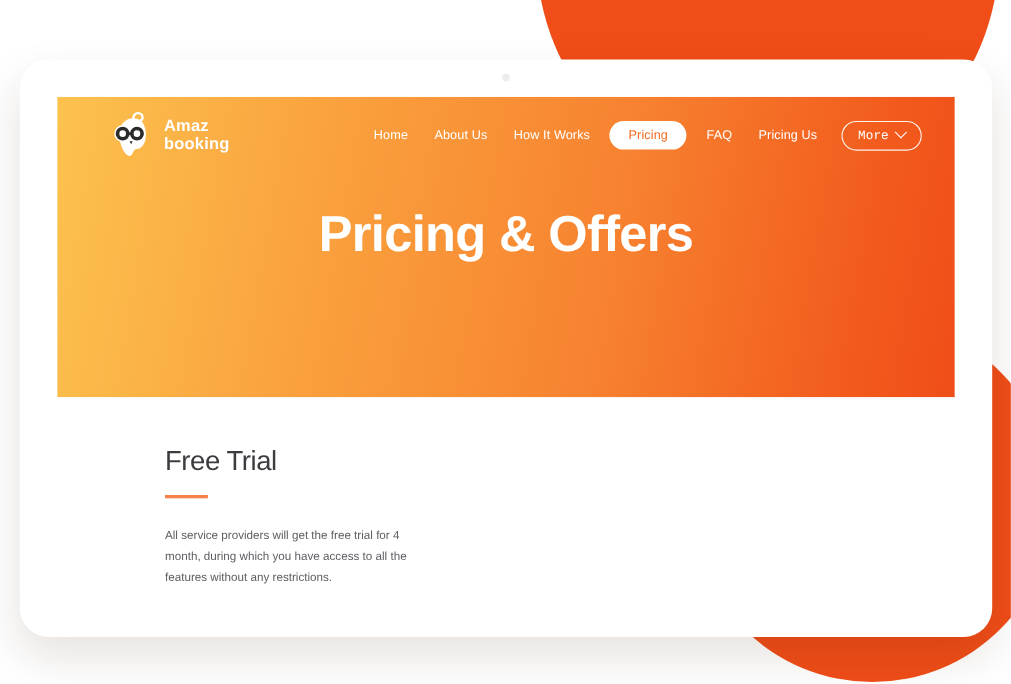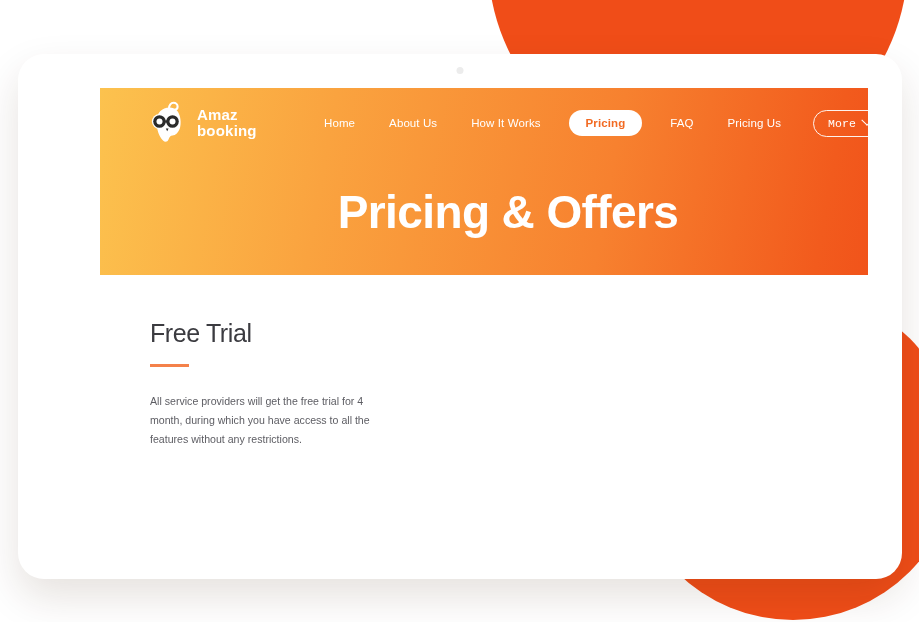--- a/index.html
+++ b/index.html
@@ -66,23 +66,22 @@
     width: 816px;
     height: 457px;
     background: #ffffff;
     overflow: hidden;
   }
 
   
   #hero {
     position: relative;
     width: 100%;
-    height: 187px;
+    height: 273px;
     background: linear-gradient(100deg, #fcc24e 0%, #faa33f 28%, #f7812f 62%, #f25b1d 88%, #f04d18 100%);
-    margin-left: 48px;
   }
 
   
   #navbar {
     position: absolute;
     left: 0;
     top: 0;
     right: 0;
     height: 70px;
     display: flex;
@@ -112,38 +111,38 @@
     font-size: 15px;
     font-weight: bold;
     letter-spacing: 0.2px;
   }
 
   
   #nav-links {
     margin-left: auto;
     display: flex;
     align-items: center;
-    gap: 10px;
+    gap: 0px;
     text-align: center;
   }
   .nav-link {
     color: #ffffff;
     font-size: 11.5px;
     padding: 7px 12px;
     white-space: nowrap;
     cursor: pointer;
     letter-spacing: 0.1px;
   }
   .nav-link.active {
     background: #ffffff;
     color: #f26a22;
     border-radius: 20px;
     padding: 7px 17px;
     margin: 0 6px;
-    font-weight: bold;
+    font-weight: normal;
   }
   .nav-link.more {
     border: 1.4px solid rgba(255,255,255,0.92);
     border-radius: 20px;
     padding: 6px 14px;
     margin-left: 10px;
     display: flex;
     align-items: center;
     gap: 7px;
     font-family: Liberation Mono, monospace;

